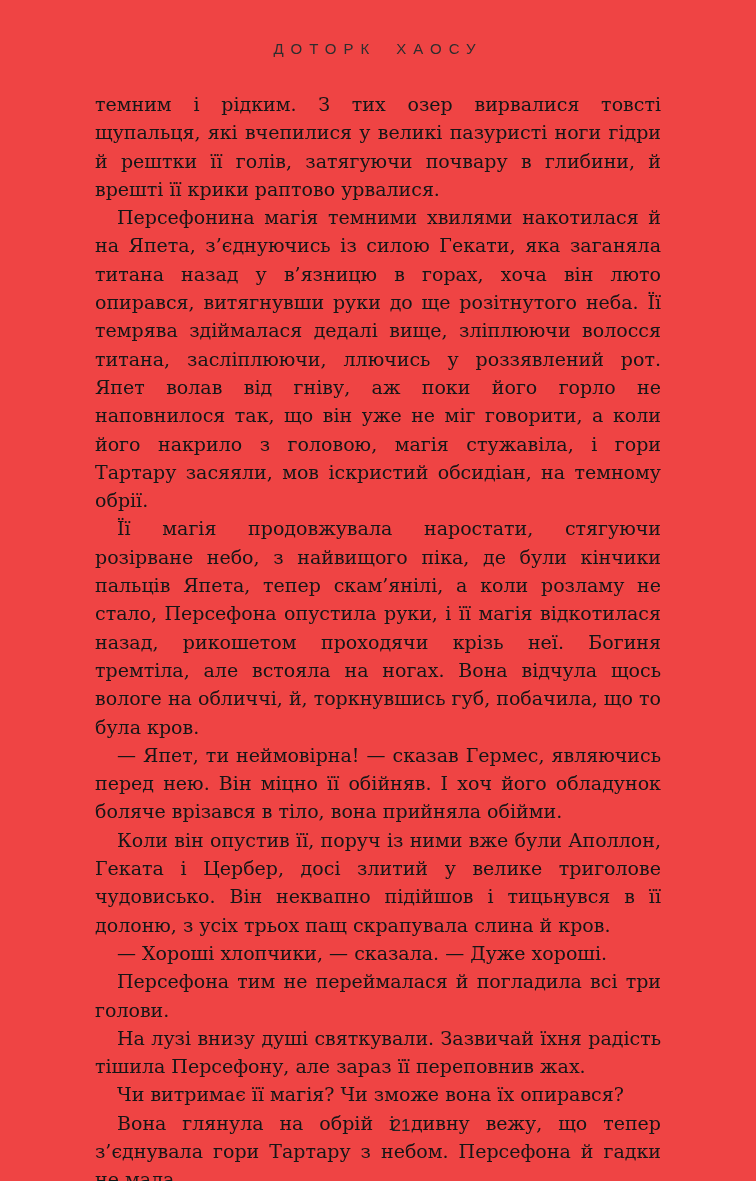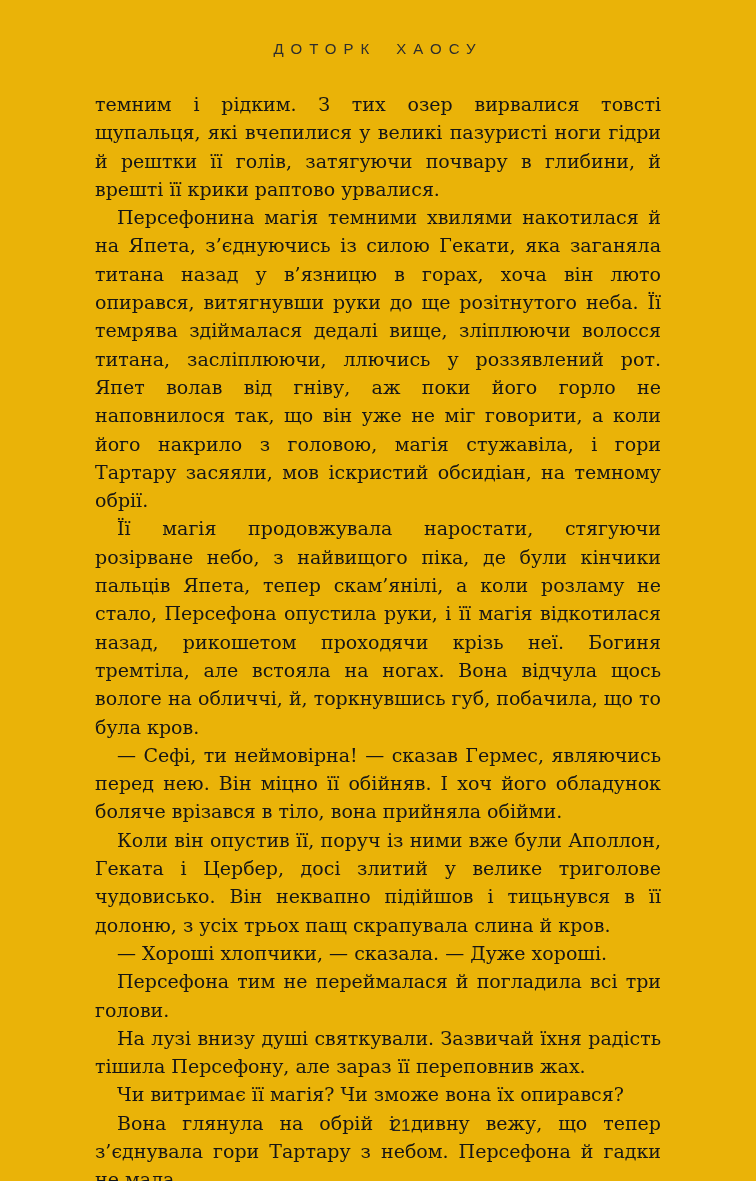--- a/index.html
+++ b/index.html
@@ -4,21 +4,21 @@
 <style>
   html, body {
     margin: 0;
     padding: 0;
     background: #ffffff;
   }
   .page {
     position: relative;
     width: 756px;
     height: 1181px;
-    background: #eab308;
+    background: #ef4444;
     overflow: hidden;
     font-family: "DejaVu Serif", serif;
   }
   .running-header {
     position: absolute;
     top: 40px;
     left: 0;
     width: 756px;
     text-align: center;
     font-family: "Liberation Sans", sans-serif;
@@ -64,21 +64,21 @@
 <body>
 
 <div class="page">
 
   <div class="running-header">ДОТОРК ХАОСУ</div>
 
   <div class="body-text">
     <p class="no-indent">темним і рідким. З тих озер вирвалися товсті щупальця, які вчепилися у великі пазуристі ноги гідри й рештки її голів, затягуючи почвару в глибини, й врешті її крики раптово урвалися.</p>
     <p>Персефонина магія темними хвилями накотилася й на Япета, з’єднуючись із силою Гекати, яка заганяла титана назад у в’язницю в горах, хоча він люто опирався, витягнувши руки до ще розітнутого неба. Її темрява здіймалася дедалі вище, зліплюючи волосся титана, засліплюючи, ллючись у роззявлений рот. Япет волав від гніву, аж поки його горло не наповнилося так, що він уже не міг говорити, а коли його накрило з головою, магія стужавіла, і гори Тартару засяяли, мов іскристий обсидіан, на темному обрії.</p>
     <p>Її магія продовжувала наростати, стягуючи розірване небо, з найвищого піка, де були кінчики пальців Япета, тепер скам’янілі, а коли розламу не стало, Персефона опустила руки, і її магія відкотилася назад, рикошетом проходячи крізь неї. Богиня тремтіла, але встояла на ногах. Вона відчула щось вологе на обличчі, й, торкнувшись губ, побачила, що то була кров.</p>
-    <p>— Сефі, ти неймовірна! — сказав Гермес, являючись перед нею. Він міцно її обійняв. І хоч його обладунок боляче врізався в тіло, вона прийняла обійми.</p>
+    <p>— Япет, ти неймовірна! — сказав Гермес, являючись перед нею. Він міцно її обійняв. І хоч його обладунок боляче врізався в тіло, вона прийняла обійми.</p>
     <p>Коли він опустив її, поруч із ними вже були Аполлон, Геката і Цербер, досі злитий у велике триголове чудовисько. Він неквапно підійшов і тицьнувся в її долоню, з усіх трьох пащ скрапувала слина й кров.</p>
     <p>— Хороші хлопчики, — сказала. — Дуже хороші.</p>
     <p>Персефона тим не переймалася й погладила всі три голови.</p>
     <p>На лузі внизу душі святкували. Зазвичай їхня радість тішила Персефону, але зараз її переповнив жах.</p>
     <p>Чи витримає її магія? Чи зможе вона їх опирався?</p>
     <p>Вона глянула на обрій і дивну вежу, що тепер з’єднувала гори Тартару з небом. Персефона й гадки не мала,</p>
   </div>
 
   <div class="folio">21</div>
 

